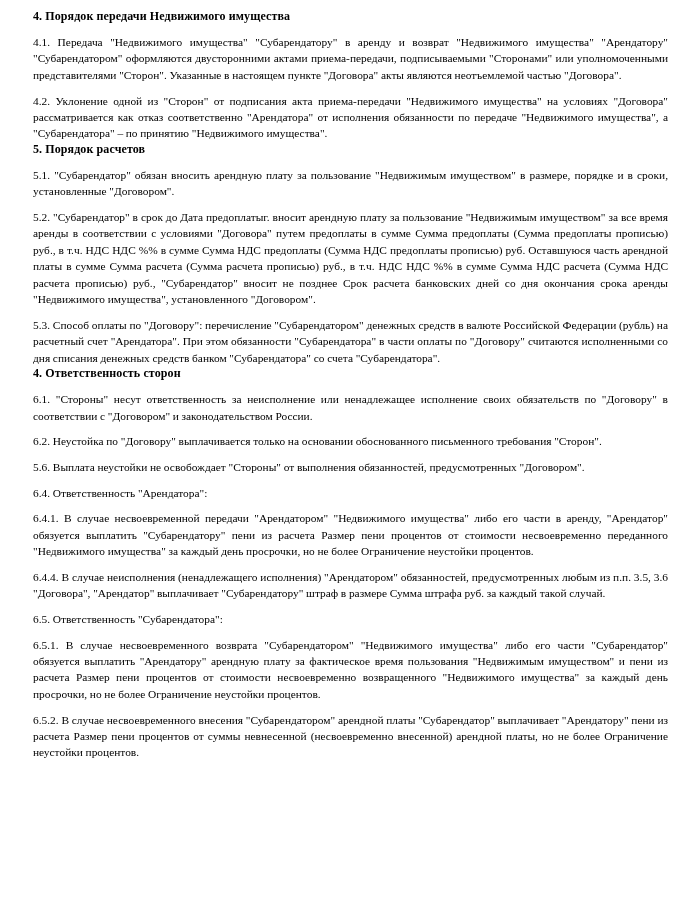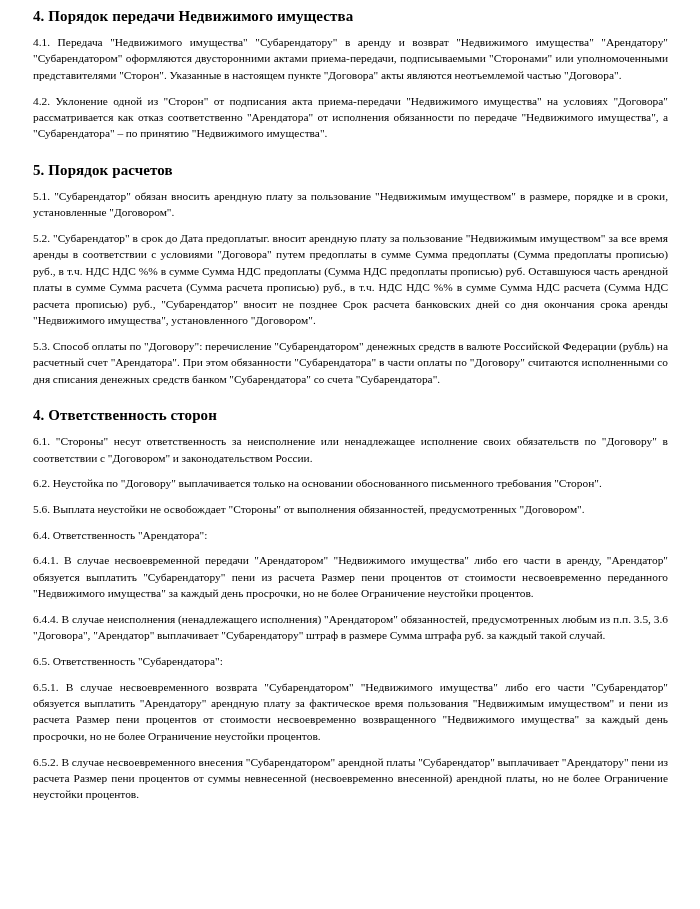--- a/index.html
+++ b/index.html
@@ -20,32 +20,31 @@
     box-sizing: border-box;
     width: 700px;
     height: 909px;
     padding: 6px 32px 0 33px;
     position: relative;
   }
   .doc-body {
     width: 635px;
   }
   h2.section-heading {
-    font-size: 15px;
+    font-size: 12px;
     font-weight: bold;
     line-height: 15px;
     margin: 0;
     padding: 0;
     letter-spacing: 0.1px;
   }
   .section-heading.first {
     margin-top: 3px;
   }
   .section-heading.spaced {
-    margin-top: 21px;
   }
   p.clause {
     font-size: 11.4px;
     line-height: 16.45px;
     margin: 0;
     padding: 0;
     text-align: justify;
     text-justify: inter-word;
     word-spacing: -0.15px;
   }

